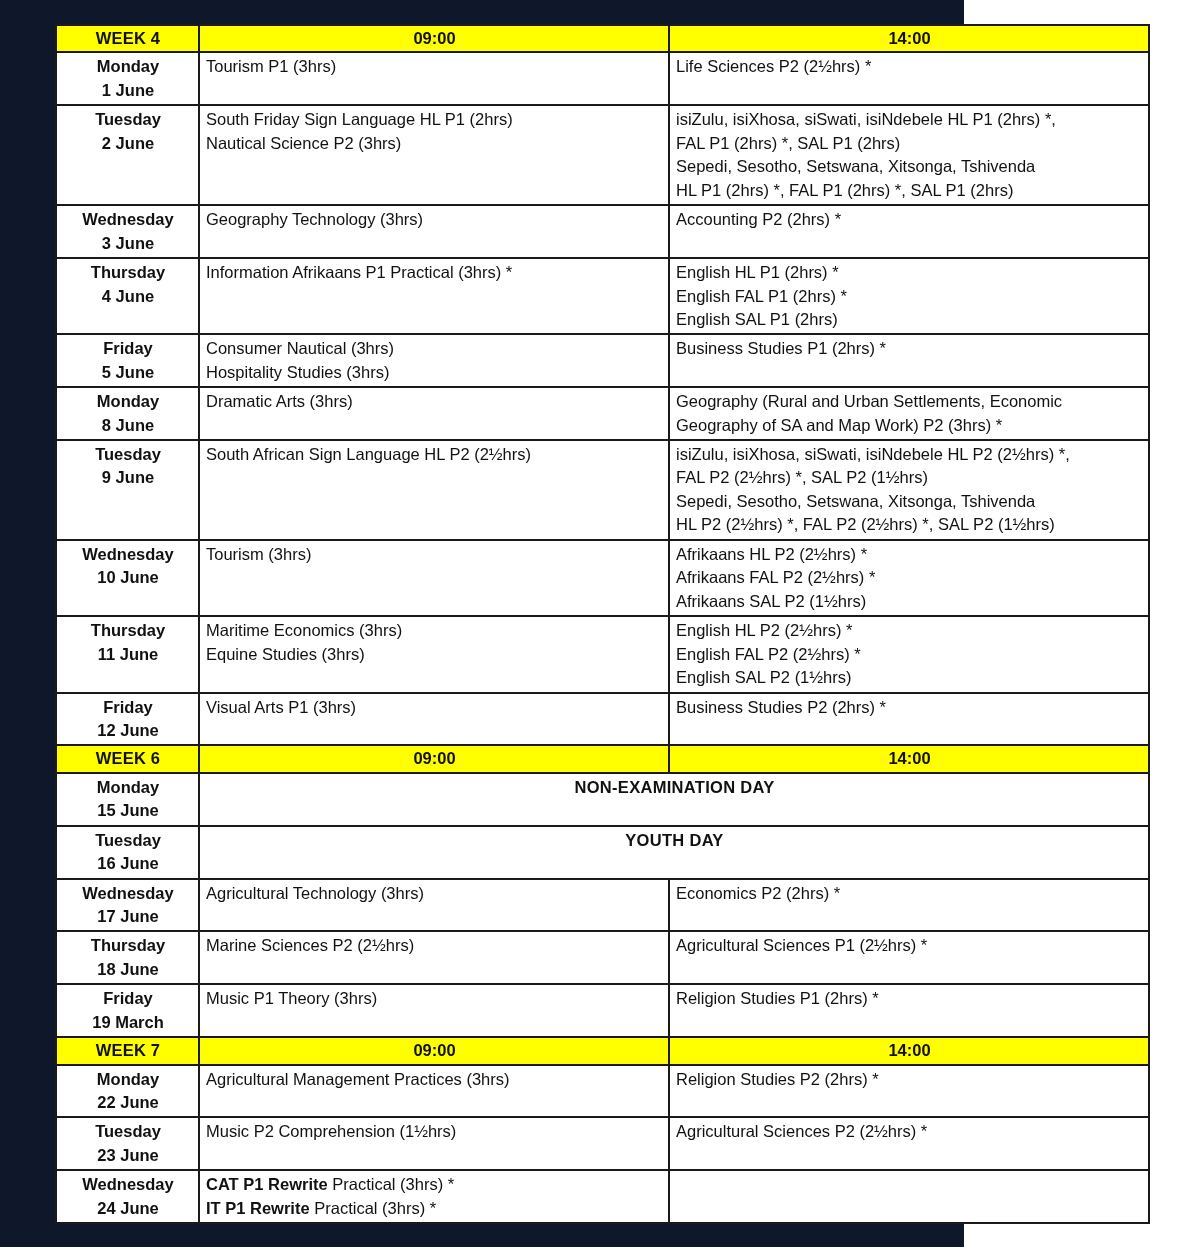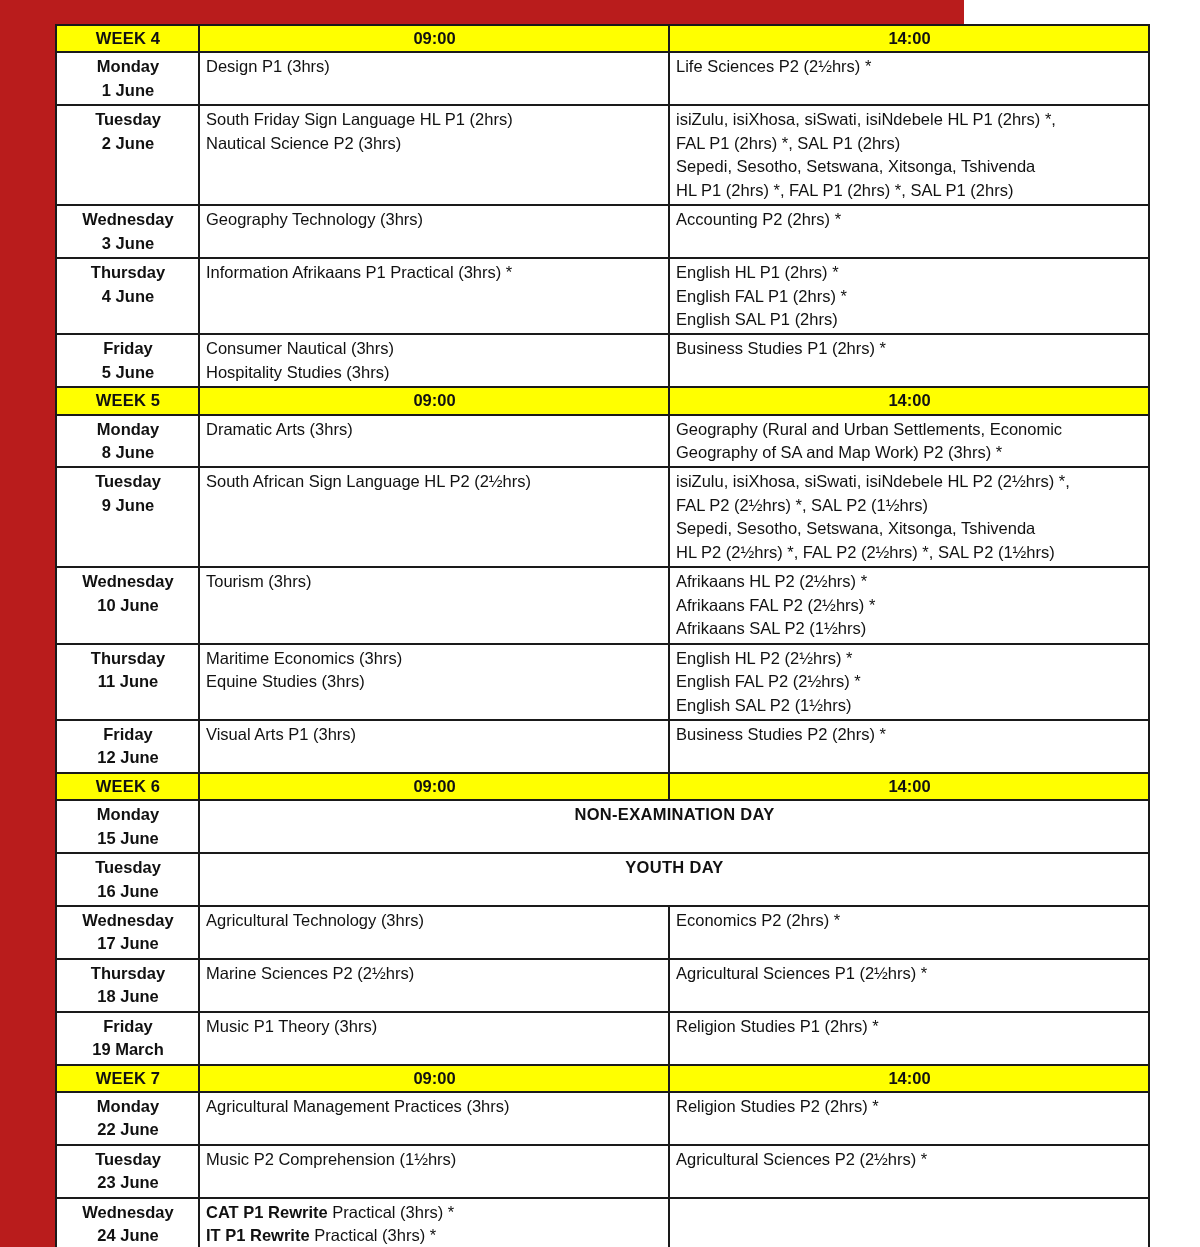--- a/index.html
+++ b/index.html
@@ -10,21 +10,21 @@
   body {
     width: 1200px;
     height: 1247px;
     font-family: "Liberation Sans", sans-serif;
     overflow: hidden;
   }
   .sheet {
     position: relative;
     width: 964px;
     height: 1247px;
-    background: #b91c1c;
+    background: #0f172a;
   }
   table.timetable {
     position: absolute;
     left: 55px;
     top: 24px;
     width: 1093px;
     border-collapse: collapse;
     table-layout: fixed;
   }
   table.timetable td {
@@ -97,21 +97,21 @@
           <td class="week-label">WEEK 4</td>
           <td>09:00</td>
           <td>14:00</td>
         </tr>
         <tr>
           <td class="day" style="height:44px">
             <span class="dline">Monday</span>
             <span class="dline">1 June</span>
           </td>
           <td class="slot">
-            <span class="line">Design P1 (3hrs)</span>
+            <span class="line">Tourism P1 (3hrs)</span>
           </td>
           <td class="slot">
             <span class="line">Life Sciences P2 (2½hrs) *</span>
           </td>
         </tr>
         <tr>
           <td class="day" style="height:94px">
             <span class="dline">Tuesday</span>
             <span class="dline">2 June</span>
           </td>
@@ -158,25 +158,20 @@
             <span class="dline">5 June</span>
           </td>
           <td class="slot">
             <span class="line">Consumer Nautical (3hrs)</span>
             <span class="line">Hospitality Studies (3hrs)</span>
           </td>
           <td class="slot">
             <span class="line">Business Studies P1 (2hrs) *</span>
           </td>
         </tr>
-        <tr class="week-row">
-          <td class="week-label">WEEK 5</td>
-          <td>09:00</td>
-          <td>14:00</td>
-        </tr>
         <tr>
           <td class="day" style="height:44px">
             <span class="dline">Monday</span>
             <span class="dline">8 June</span>
           </td>
           <td class="slot">
             <span class="line">Dramatic Arts (3hrs)</span>
           </td>
           <td class="slot">
             <span class="line">Geography (Rural and Urban Settlements, Economic</span>

